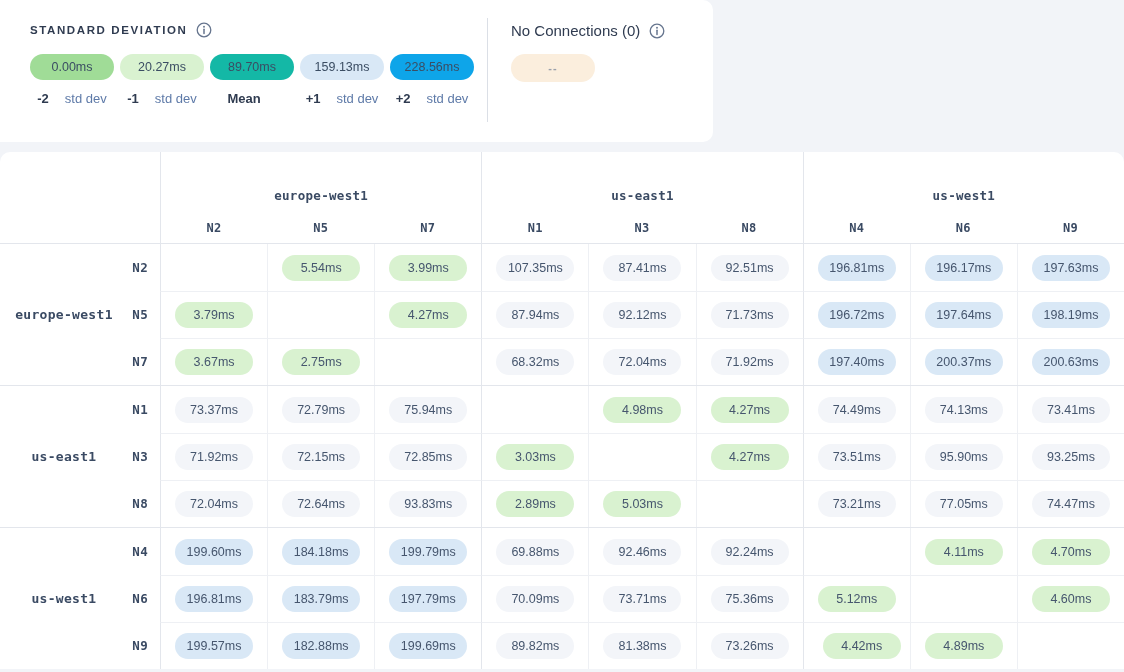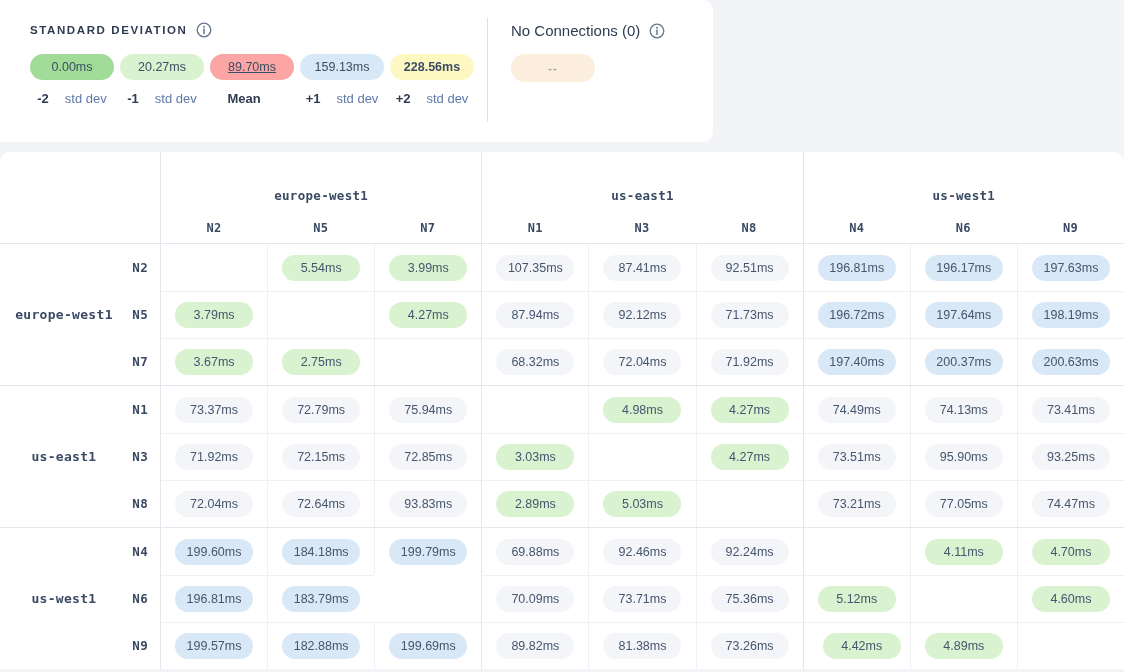--- a/index.html
+++ b/index.html
@@ -109,29 +109,29 @@
     <div class="stops-row">
       <div class="stop-col">
         <div class="stop-pill" style="background: rgb(160, 220, 151);">0.00ms</div>
         <div class="stop-label"><b>-2</b><span class="rest">std dev</span></div>
       </div>
       <div class="stop-col">
         <div class="stop-pill" style="background: rgb(217, 242, 208);">20.27ms</div>
         <div class="stop-label"><b>-1</b><span class="rest">std dev</span></div>
       </div>
       <div class="stop-col">
-        <div class="stop-pill" style="background: #fca5a5; text-decoration: underline;">89.70ms</div>
+        <div class="stop-pill" style="background: #14b8a6;">89.70ms</div>
         <div class="stop-label"><b>Mean</b><span class="rest"></span></div>
       </div>
       <div class="stop-col">
         <div class="stop-pill" style="background: rgb(217, 232, 246);">159.13ms</div>
         <div class="stop-label"><b>+1</b><span class="rest">std dev</span></div>
       </div>
       <div class="stop-col">
-        <div class="stop-pill" style="background: #fef9c3; font-weight: bold;">228.56ms</div>
+        <div class="stop-pill" style="background: #0ea5e9;">228.56ms</div>
         <div class="stop-label"><b>+2</b><span class="rest">std dev</span></div>
       </div>
     </div>
   </div>
   <div class="legend-divider"></div>
   <div class="legend-right">
     <div class="legend-title-row">
       <span class="nc-title">No Connections (0)</span>
       <span class="info-icon">
         <svg width="16" height="16" viewBox="0 0 16 16">
@@ -351,20 +351,23 @@
       <div class="cell col-sep" style="grid-area: 1 / 11;">
         <div class="pill tone-green">4.70ms</div>
       </div>
       <div class="node-label mono" style="grid-area: 2 / 2;">N6</div>
       <div class="cell group-start row-sep" style="grid-area: 2 / 3;">
         <div class="pill tone-blue">196.81ms</div>
       </div>
       <div class="cell col-sep row-sep" style="grid-area: 2 / 4;">
         <div class="pill tone-blue">183.79ms</div>
       </div>
+      <div class="cell col-sep row-sep" style="grid-area: 2 / 5;">
+        <div class="pill tone-blue">197.79ms</div>
+      </div>
       <div class="cell group-start row-sep" style="grid-area: 2 / 6;">
         <div class="pill tone-gray">70.09ms</div>
       </div>
       <div class="cell col-sep row-sep" style="grid-area: 2 / 7;">
         <div class="pill tone-gray">73.71ms</div>
       </div>
       <div class="cell col-sep row-sep" style="grid-area: 2 / 8;">
         <div class="pill tone-gray">75.36ms</div>
       </div>
       <div class="cell group-start row-sep" style="grid-area: 2 / 9;">

